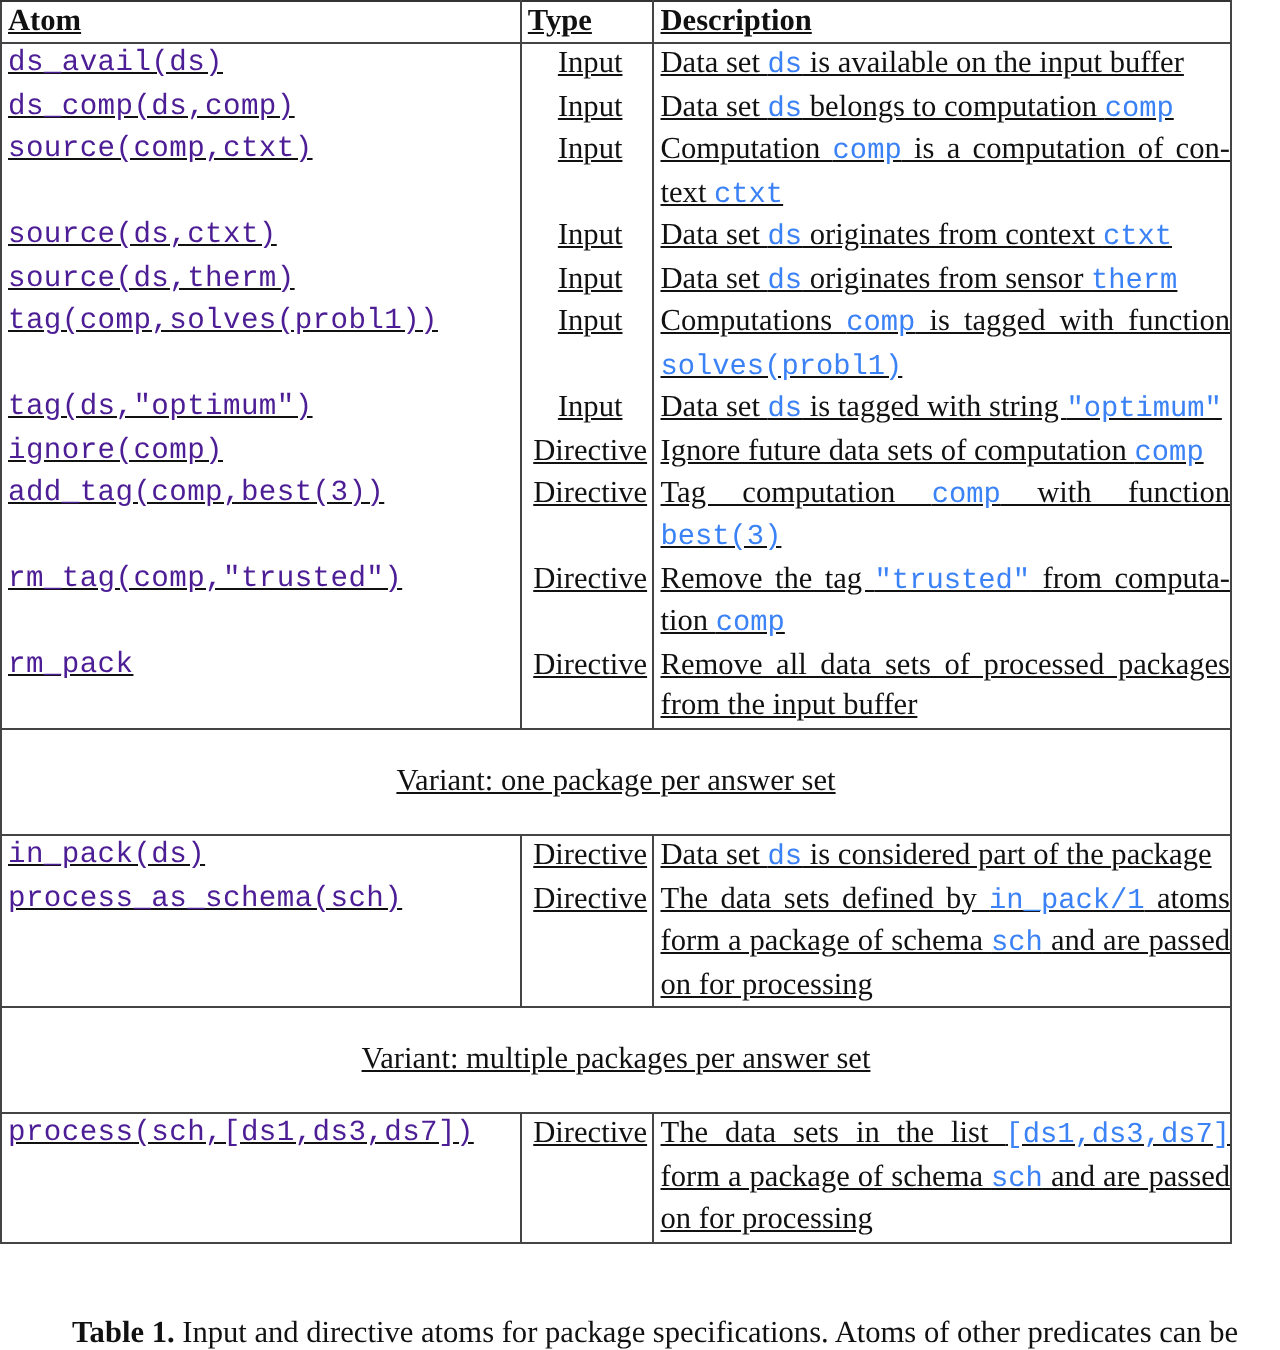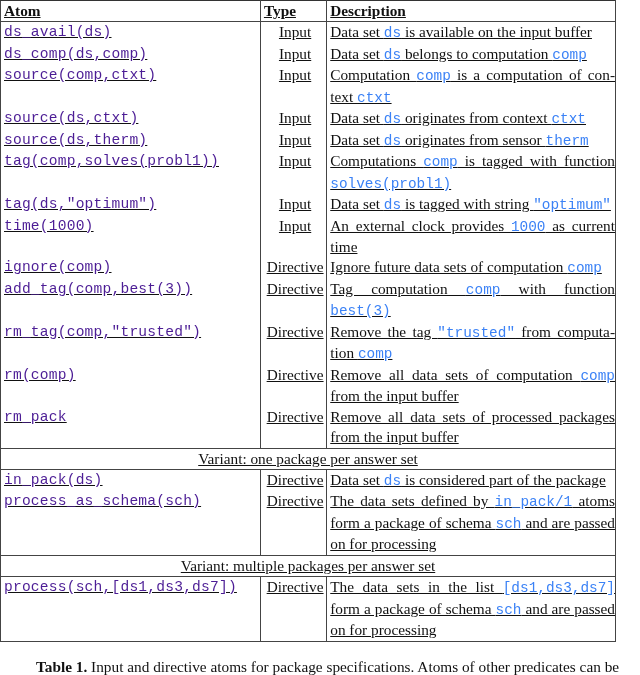--- a/index.html
+++ b/index.html
@@ -10,21 +10,21 @@
   table.atoms td, table.atoms th { border-left: 1.5px solid #444; border-right: 1.5px solid #444;
          padding: 0 0 0 3px; vertical-align: top; }
   table.atoms th { text-align: left; font-weight: bold; border-top: 1.5px solid #333;
          border-bottom: 1.5px solid #444; height: 20px; }
   col.c1 { width: 265px; } col.c2 { width: 67px; } col.c3 { width: 309px; }
   td.atom { font-family: "Liberation Mono", "DejaVu Sans Mono", monospace; font-size: 14.6px; letter-spacing: 0.2px; color: #4c1d95; }
   td.type { text-align: center; padding: 0; }
   td.desc { text-align: justify; padding-left: 3px; padding-right: 2px; }
   th.type { text-align: center; padding: 0; }
   .mono { font-family: "Liberation Mono", "DejaVu Sans Mono", monospace; font-size: 14.4px; color: #3b82f6; }
-  tr.variant td { text-align: center; border-top: 1.5px solid #444; border-bottom: 1.5px solid #444; padding: 0; }
+  tr.variant td { text-align: center; border-top: 1.5px solid #444; border-bottom: 1.5px solid #444; padding: 16px; }
   tr.last td { border-bottom: 1.5px solid #444; }
   .caption { position: absolute; left: 0; top: 658px; width: 660px; font-size: 15.3px; white-space: nowrap; }
   .caption b { font-weight: bold; padding-left: 36px; }
 </style>
 </head>
 <body>
 
 <table class="atoms">
   <colgroup>
       <col class="c1">
@@ -68,43 +68,33 @@
         <td class="atom">tag(comp,solves(probl1))</td>
         <td class="type">Input</td>
         <td class="desc"><span>Computations </span><span class="mono">comp</span><span> is tagged with function </span><span class="mono">solves(probl1)</span></td>
       </tr>
       <tr>
         <td class="atom">tag(ds,"optimum")</td>
         <td class="type">Input</td>
         <td class="desc"><span>Data set </span><span class="mono">ds</span><span> is tagged with string </span><span class="mono">"optimum"</span></td>
       </tr>
       <tr>
-        <td class="atom">time(1000)</td>
-        <td class="type">Input</td>
-        <td class="desc"><span>An external clock provides </span><span class="mono">1000</span><span> as current time</span></td>
-      </tr>
-      <tr>
         <td class="atom">ignore(comp)</td>
         <td class="type">Directive</td>
         <td class="desc"><span>Ignore future data sets of computation </span><span class="mono">comp</span></td>
       </tr>
       <tr>
         <td class="atom">add_tag(comp,best(3))</td>
         <td class="type">Directive</td>
         <td class="desc"><span>Tag computation </span><span class="mono">comp</span><span> with function </span><span class="mono">best(3)</span></td>
       </tr>
       <tr>
         <td class="atom">rm_tag(comp,"trusted")</td>
         <td class="type">Directive</td>
         <td class="desc"><span>Remove the tag </span><span class="mono">"trusted"</span><span> from computa-tion </span><span class="mono">comp</span></td>
-      </tr>
-      <tr>
-        <td class="atom">rm(comp)</td>
-        <td class="type">Directive</td>
-        <td class="desc"><span>Remove all data sets of computation </span><span class="mono">comp</span><span> from the input buffer</span></td>
       </tr>
       <tr>
         <td class="atom">rm_pack</td>
         <td class="type">Directive</td>
         <td class="desc"><span>Remove all data sets of processed packages from the input buffer</span></td>
       </tr>
     </tbody>
   <tbody>
     <tr class="variant">
       <td colspan="3">Variant: one package per answer set</td>

